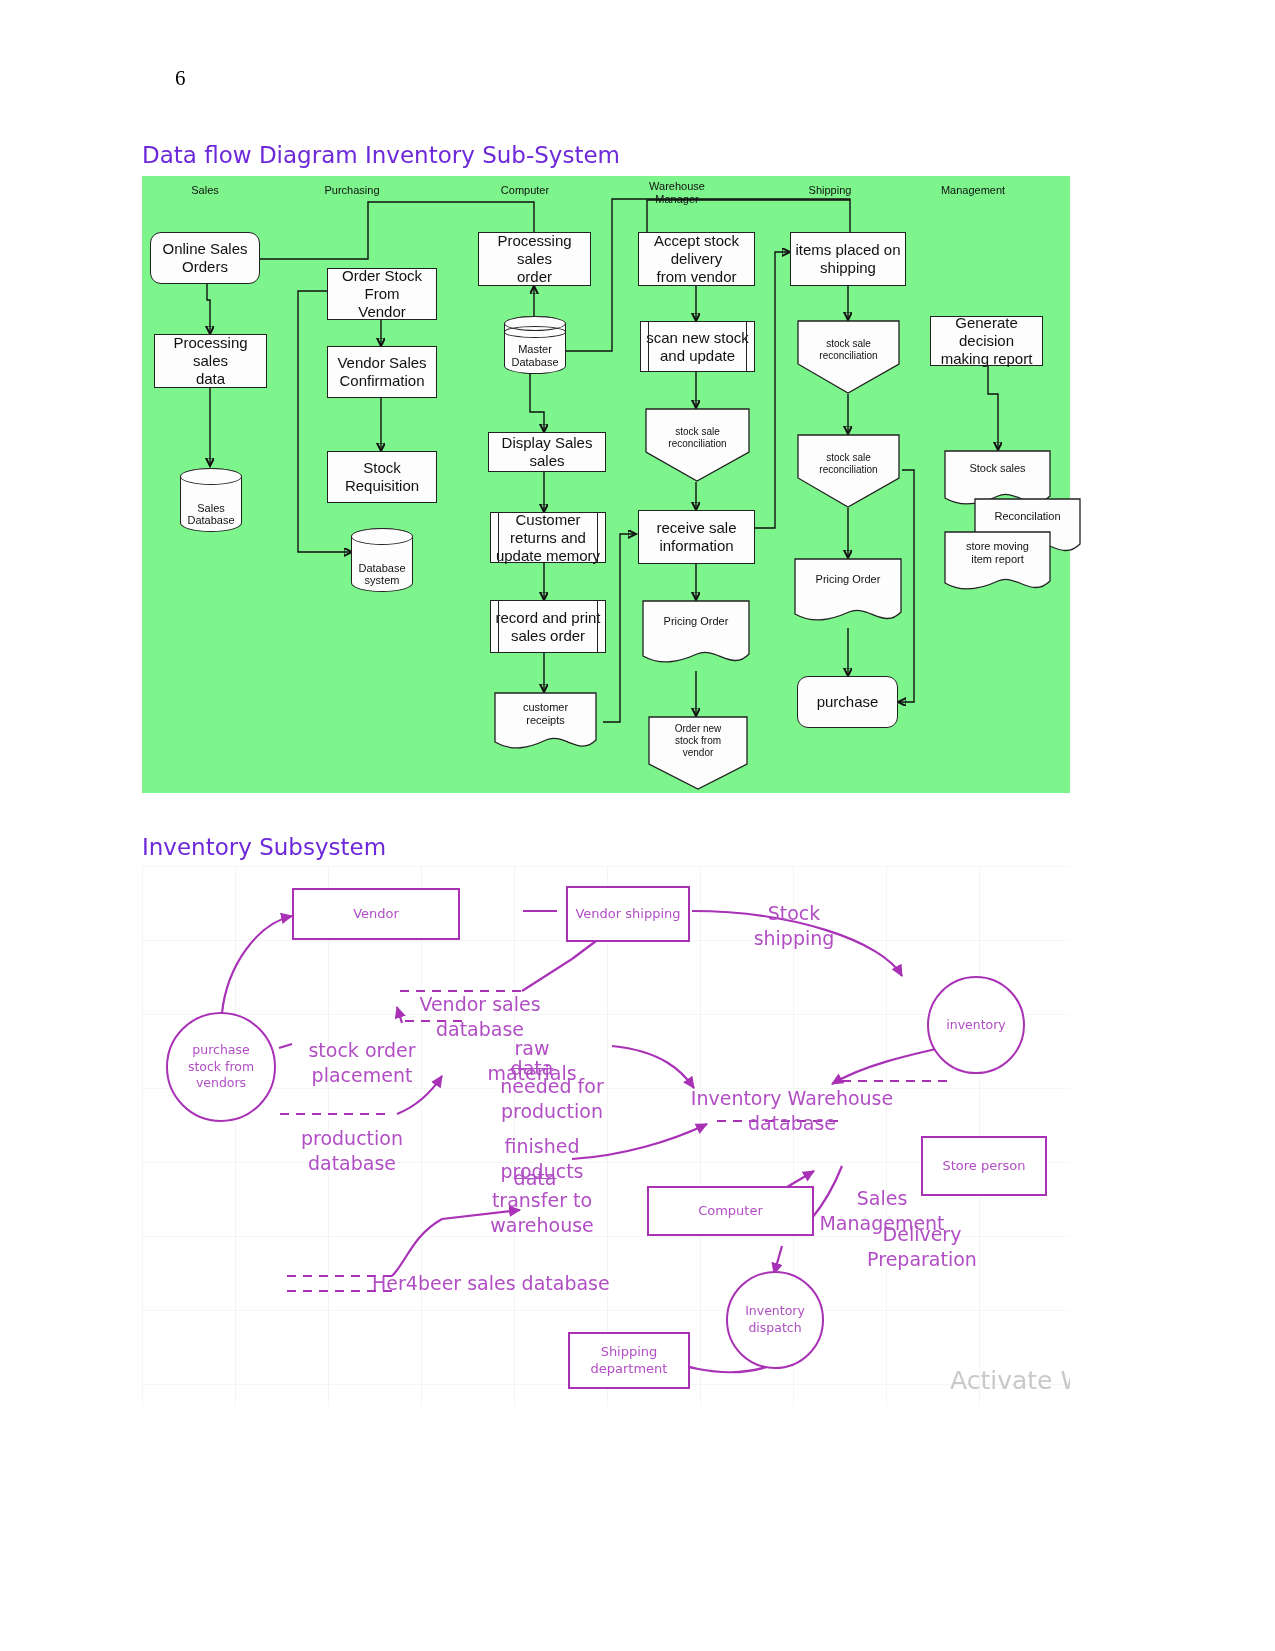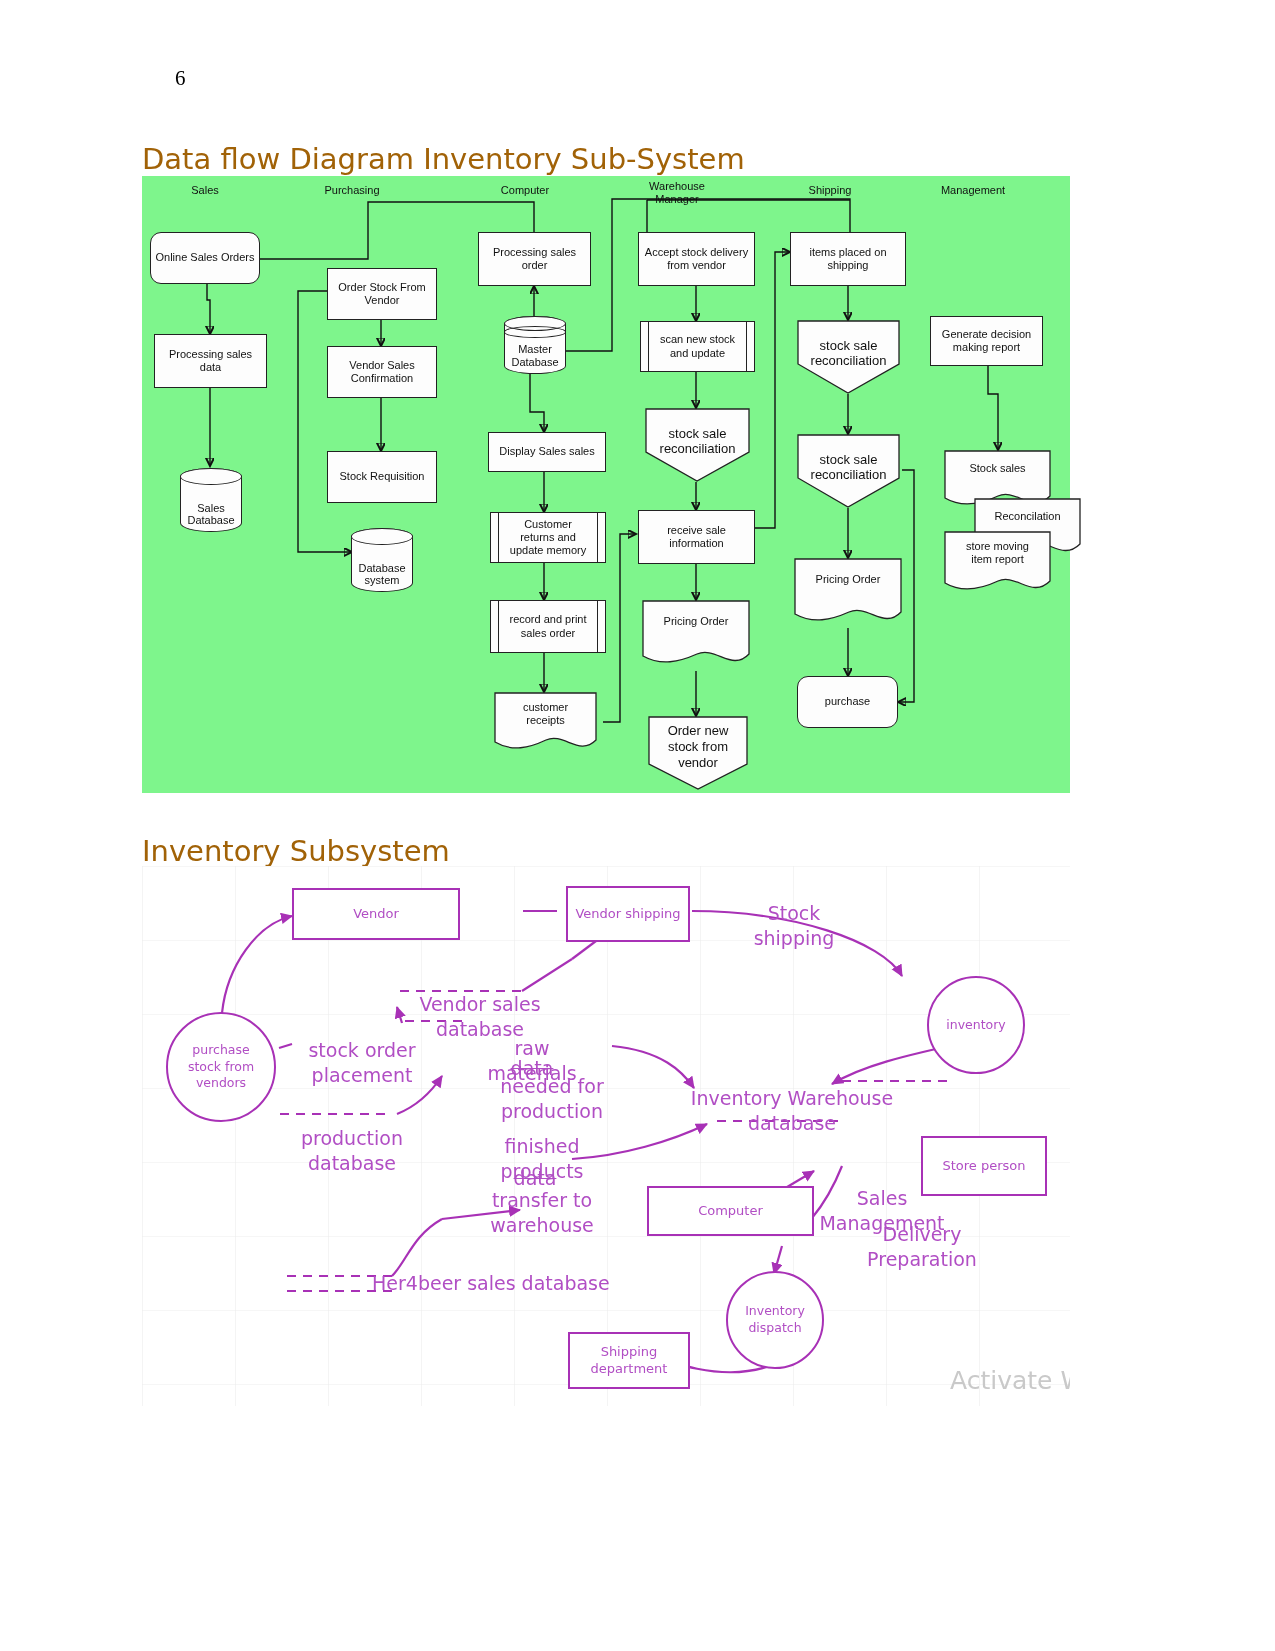--- a/index.html
+++ b/index.html
@@ -21,22 +21,22 @@
   }
   #doc-header .pageno {
     font-family:"Liberation Serif", serif;
     font-size:21px; color:#000;
   }
 
   
   .section-heading {
     position:absolute;
     font-family:"DejaVu Sans", sans-serif;
-    font-size:29px;
-    color:#a16207;
+    font-size:23px;
+    color:#6d28d9;
     font-weight:400;
     white-space:nowrap;
   }
   #heading-dfd { left:142px; top:142px; }
   #heading-inv { left:142px; top:834px; }
 
   
   #dfd-canvas {
     position:absolute; left:142px; top:176px;
     width:928px; height:617px;
@@ -48,21 +48,21 @@
     font-size:11px; color:#111; text-align:center;
     white-space:pre-line; line-height:1.15;
   }
   .node {
     position:absolute;
     background:#fdfdfd;
     border:1.3px solid #222;
     box-sizing:border-box;
     display:flex; align-items:center; justify-content:center;
     text-align:center;
-    font-size:11px; color:#111; line-height:1.2;
+    font-size:15px; color:#111; line-height:1.2;
     padding:2px 3px;
     z-index:3;
   }
   .node.rounded { border-radius:11px; }
   .inner-bar-l, .inner-bar-r{
     position:absolute; top:0; bottom:0; width:1.3px; background:#222;
   }
   .inner-bar-l{ left:7px; } .inner-bar-r{ right:7px; }
 
   
@@ -89,21 +89,21 @@
     position:absolute; left:0; right:0; bottom:8%;
     text-align:center; font-size:11px; color:#111; line-height:1.15;
     white-space:pre-line;
   }
 
   
   .pent { position:absolute; z-index:3; }
   .pent svg { display:block; }
   .pent .pent-txt {
     position:absolute; left:0; right:0; top:24%;
-    text-align:center; font-size:13px; color:#111; line-height:1.2;
+    text-align:center; font-size:10px; color:#111; line-height:1.2;
     white-space:pre-line;
   }
   
   .docshape { position:absolute; z-index:3; }
   .docshape svg { display:block; }
   .docshape .doc-txt {
     position:absolute; left:0; right:0; top:26%;
     text-align:center; font-size:11px; color:#111; line-height:1.2;
     white-space:pre-line;
   }

